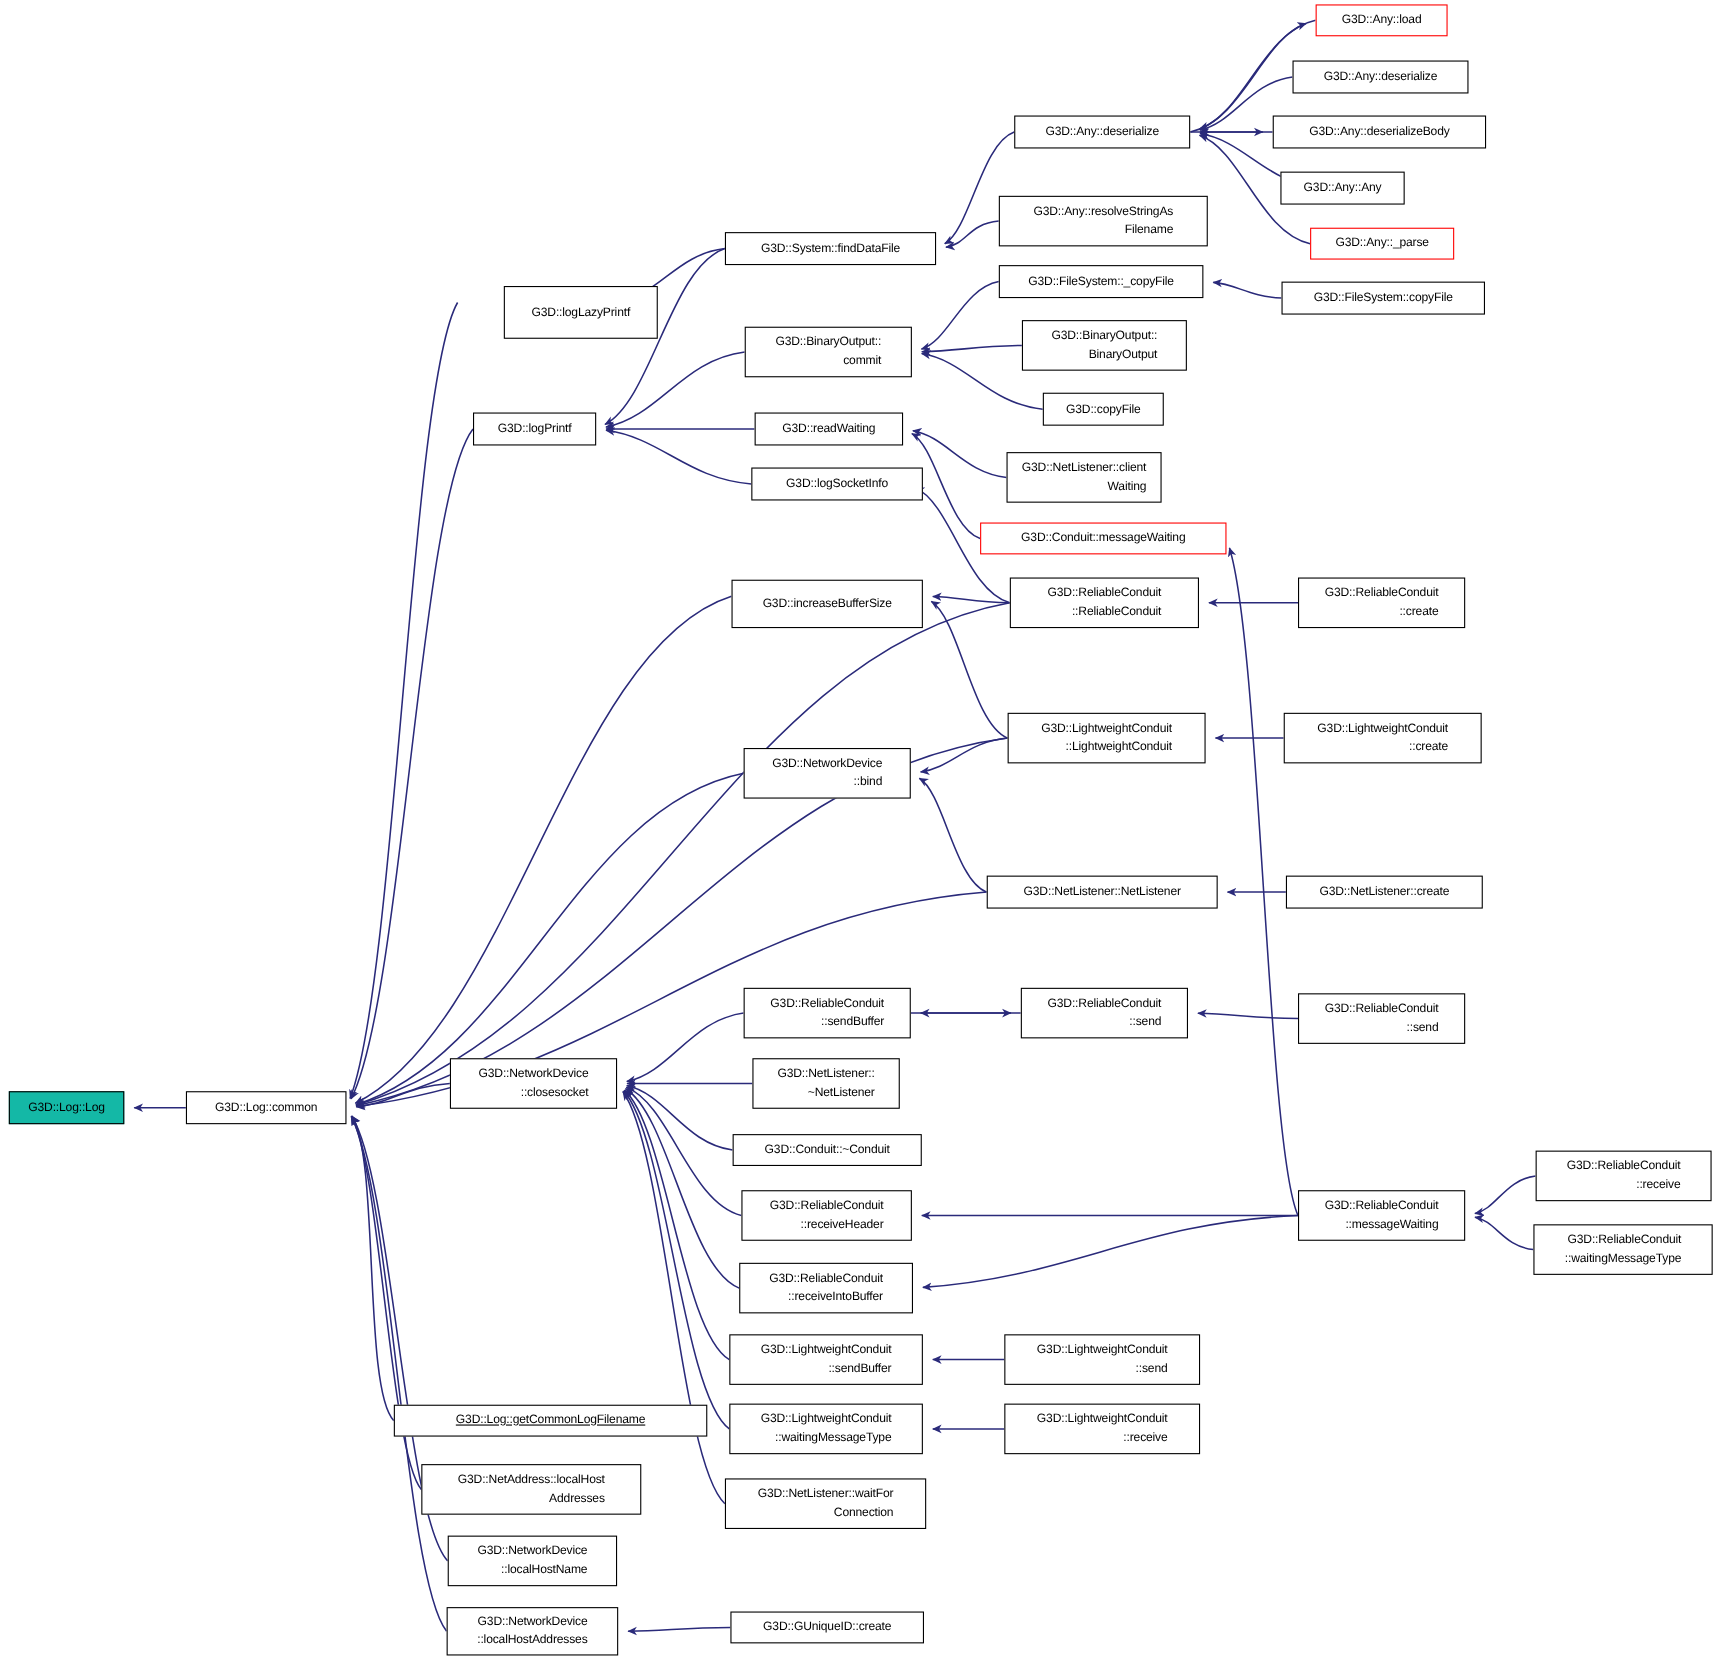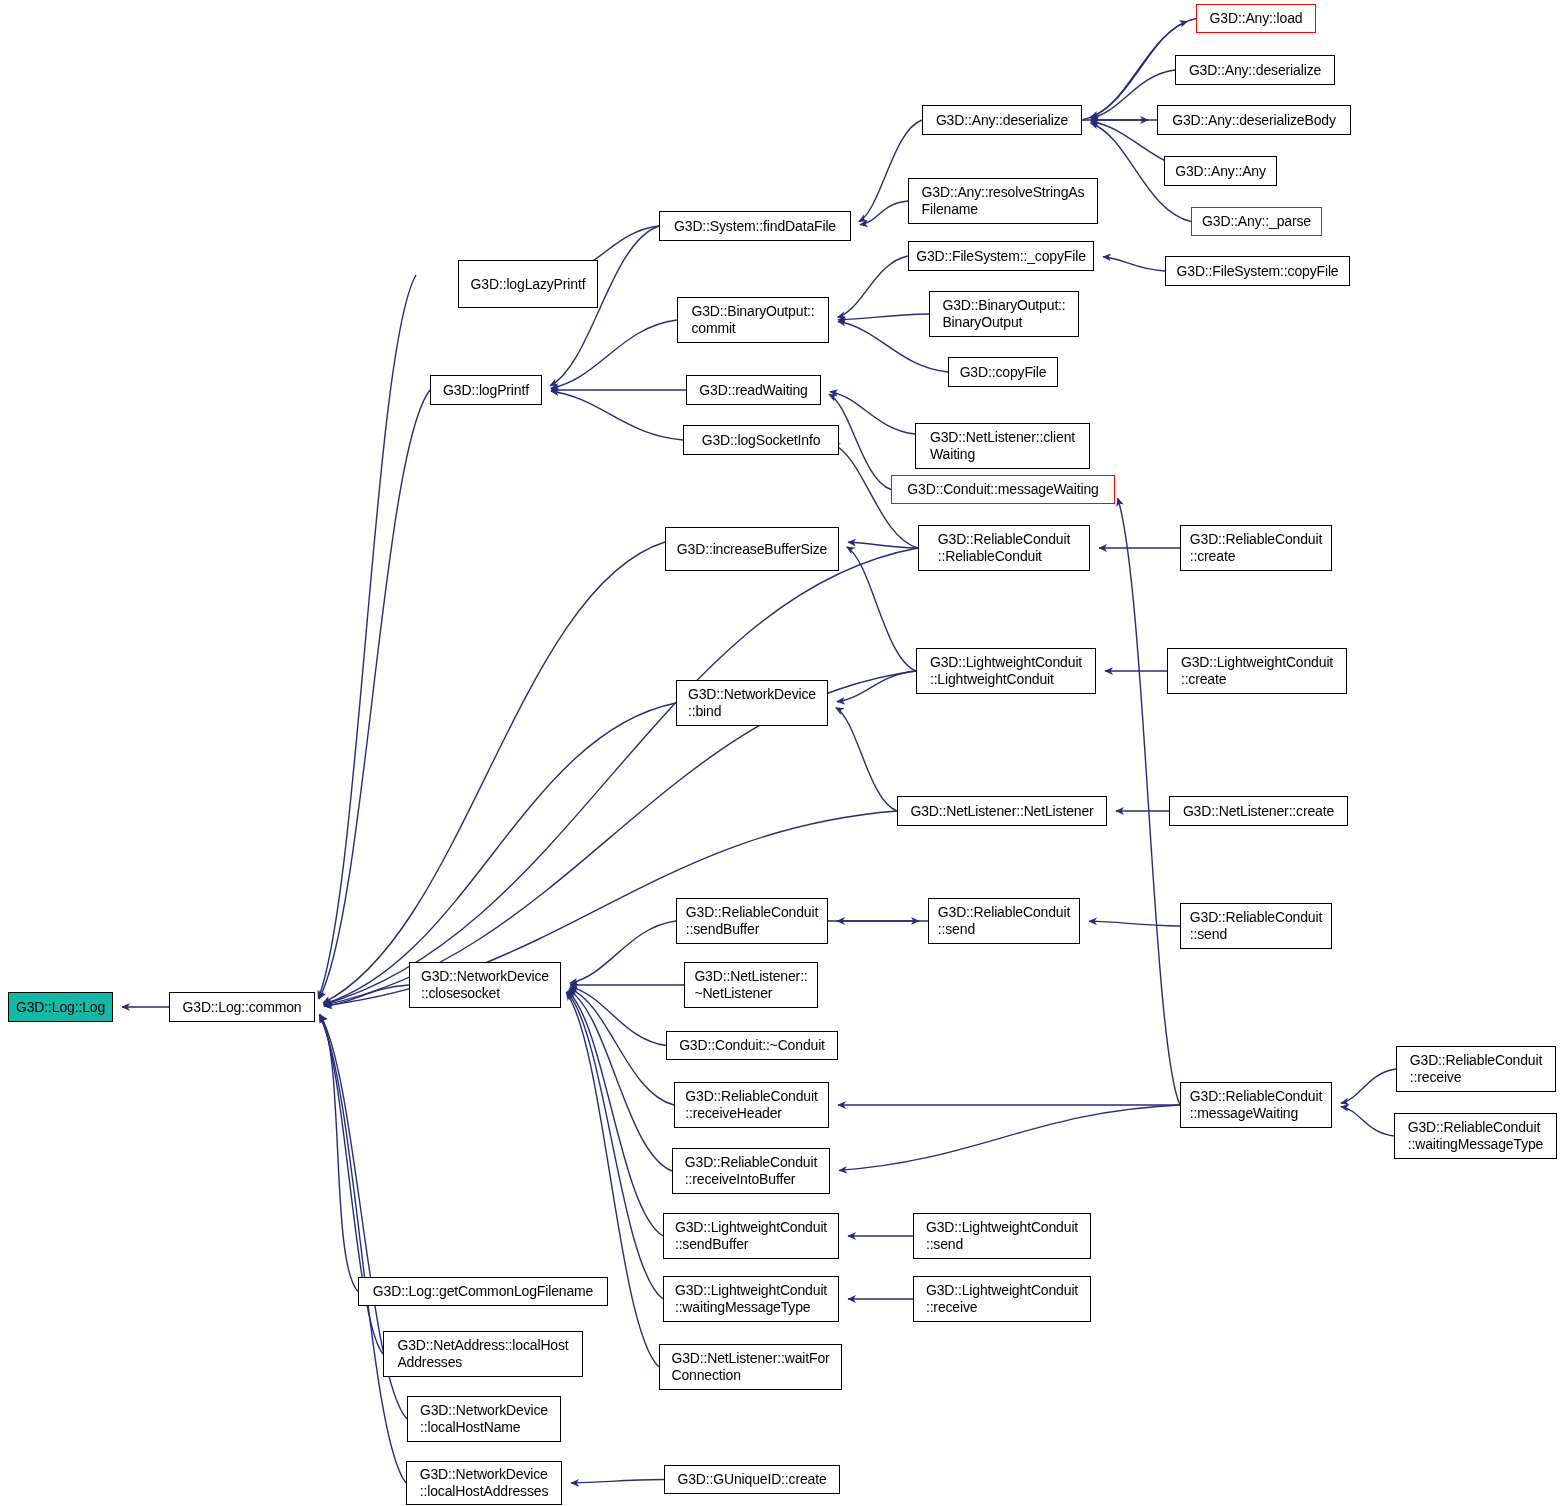--- a/index.html
+++ b/index.html
@@ -5,26 +5,26 @@
   html,body{margin:0;padding:0;background:#ffffff;}
   body{font-family:"Liberation Sans", sans-serif;}
   #canvas{position:relative;width:1563px;height:1506px;background:#fff;overflow:hidden;}
   #edges{position:absolute;left:0;top:0;width:1563px;height:1506px;}
   .node{
     position:absolute;
     box-sizing:border-box;
     border:1px solid #000;
     background:#ffffff;
     color:#000000;
-    font-size:14px;
+    font-size:11px;
     line-height:17px;
     display:flex;
     align-items:center;
     justify-content:center;
-    text-align:left;
+    text-align:right;
     white-space:pre-line;
     letter-spacing:-0.15px;
     z-index:5;
   }
   .node.root{background:#14b8a6;border-color:#000;}
   .node.hl{border:1.5px solid #ff0000;}
 </style>
 </head>
 <body>
 
@@ -108,21 +108,21 @@
 commit</div>
       <div class="node" style="left: 686px; top: 375px; width: 135px; height: 30px;">G3D::readWaiting</div>
       <div class="node" style="left: 683px; top: 425px; width: 156px; height: 30px;">G3D::logSocketInfo</div>
       <div class="node" style="left: 922px; top: 105px; width: 160px; height: 30px;">G3D::Any::deserialize</div>
       <div class="node" style="left: 908px; top: 178px; width: 190px; height: 46px;">G3D::Any::resolveStringAs
 Filename</div>
       <div class="node" style="left: 908px; top: 241px; width: 186px; height: 30px;">G3D::FileSystem::_copyFile</div>
       <div class="node" style="left: 929px; top: 291px; width: 150px; height: 46px;">G3D::BinaryOutput::
 BinaryOutput</div>
       <div class="node" style="left: 948px; top: 357px; width: 110px; height: 30px;">G3D::copyFile</div>
-      <div class="node" style="left: 915px; top: 411px; width: 175px; height: 46px; margin-top: 12px;">G3D::NetListener::client
+      <div class="node" style="left: 915px; top: 411px; width: 141px; height: 46px;">G3D::NetListener::client
 Waiting</div>
       <div class="node hl" style="left: 891px; top: 475px; width: 224px; height: 29px;">G3D::Conduit::messageWaiting</div>
       <div class="node hl" style="left: 1196px; top: 4px; width: 120px; height: 29px;">G3D::Any::load</div>
       <div class="node" style="left: 1175px; top: 55px; width: 160px; height: 30px;">G3D::Any::deserialize</div>
       <div class="node" style="left: 1157px; top: 105px; width: 194px; height: 30px;">G3D::Any::deserializeBody</div>
       <div class="node" style="left: 1164px; top: 156px; width: 113px; height: 30px;">G3D::Any::Any</div>
       <div class="node hl" style="left: 1191px; top: 207px; width: 131px; height: 29px;">G3D::Any::_parse</div>
       <div class="node" style="left: 1165px; top: 256px; width: 185px; height: 30px;">G3D::FileSystem::copyFile</div>
       <div class="node" style="left: 665px; top: 527px; width: 174px; height: 44px;">G3D::increaseBufferSize</div>
       <div class="node" style="left: 918px; top: 525px; width: 172px; height: 46px;">G3D::ReliableConduit
@@ -159,21 +159,21 @@
       <div class="node" style="left: 672px; top: 1148px; width: 158px; height: 46px;">G3D::ReliableConduit
 ::receiveIntoBuffer</div>
       <div class="node" style="left: 663px; top: 1213px; width: 176px; height: 46px;">G3D::LightweightConduit
 ::sendBuffer</div>
       <div class="node" style="left: 913px; top: 1213px; width: 178px; height: 46px;">G3D::LightweightConduit
 ::send</div>
       <div class="node" style="left: 663px; top: 1276px; width: 176px; height: 46px;">G3D::LightweightConduit
 ::waitingMessageType</div>
       <div class="node" style="left: 913px; top: 1276px; width: 178px; height: 46px;">G3D::LightweightConduit
 ::receive</div>
-      <div class="node" style="left: 358px; top: 1277px; width: 250px; height: 29px;">G3D::Log::getCommonLogFilename</div>
+      <div class="node" style="left: 358px; top: 1277px; width: 285px; height: 29px; text-decoration: underline;">G3D::Log::getCommonLogFilename</div>
       <div class="node" style="left: 659px; top: 1344px; width: 183px; height: 46px;">G3D::NetListener::waitFor
 Connection</div>
       <div class="node" style="left: 383px; top: 1331px; width: 200px; height: 46px;">G3D::NetAddress::localHost
 Addresses</div>
       <div class="node" style="left: 407px; top: 1396px; width: 154px; height: 46px;">G3D::NetworkDevice
 ::localHostName</div>
       <div class="node" style="left: 406px; top: 1461px; width: 156px; height: 44px;">G3D::NetworkDevice
 ::localHostAddresses</div>
       <div class="node" style="left: 664px; top: 1465px; width: 176px; height: 29px;">G3D::GUniqueID::create</div>
     </div>

